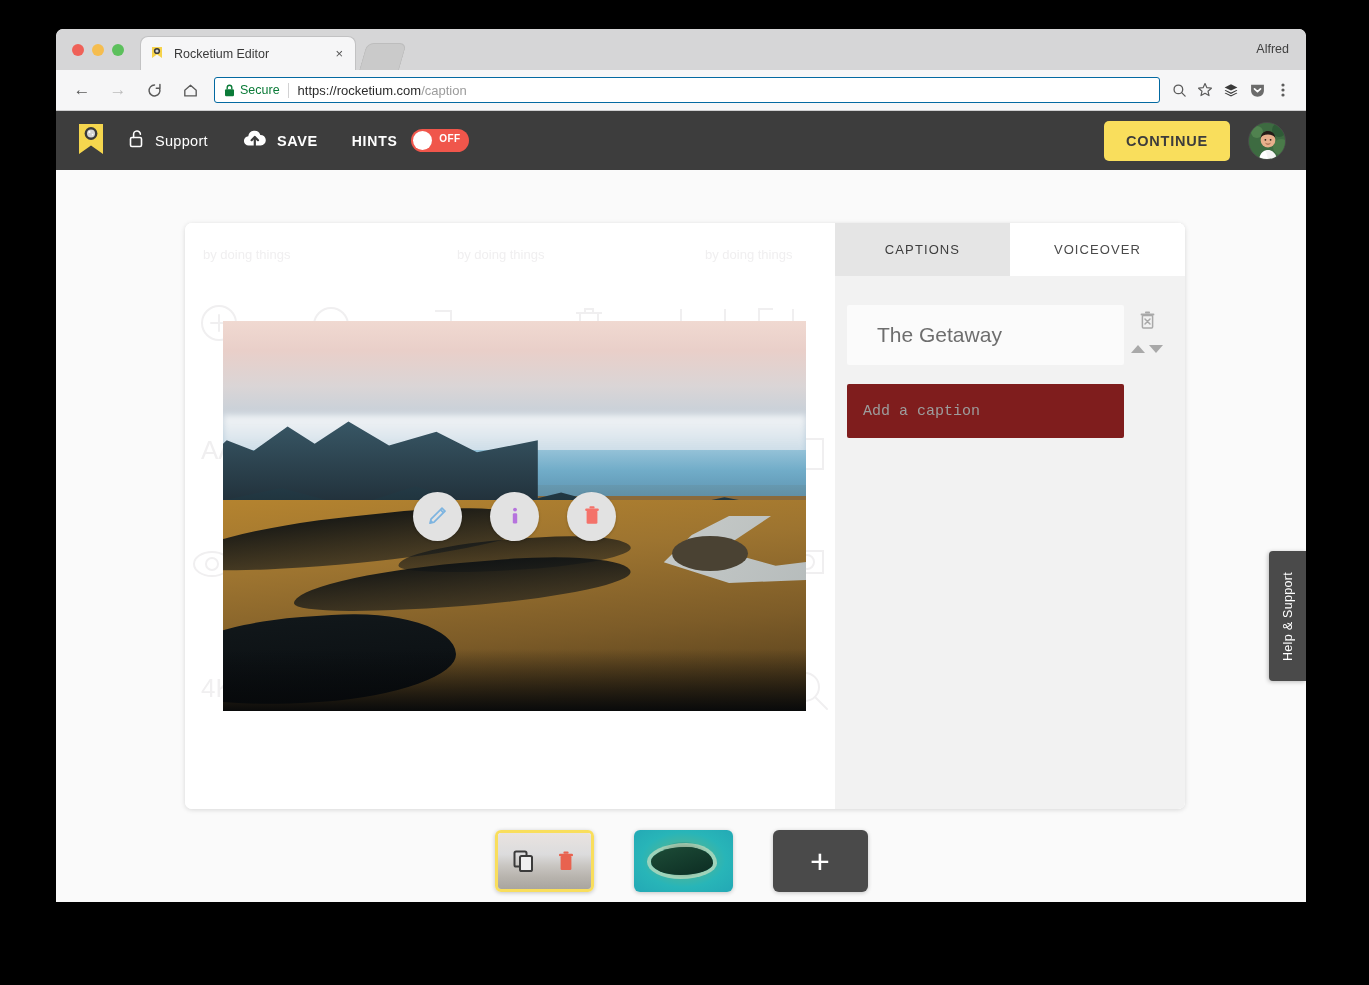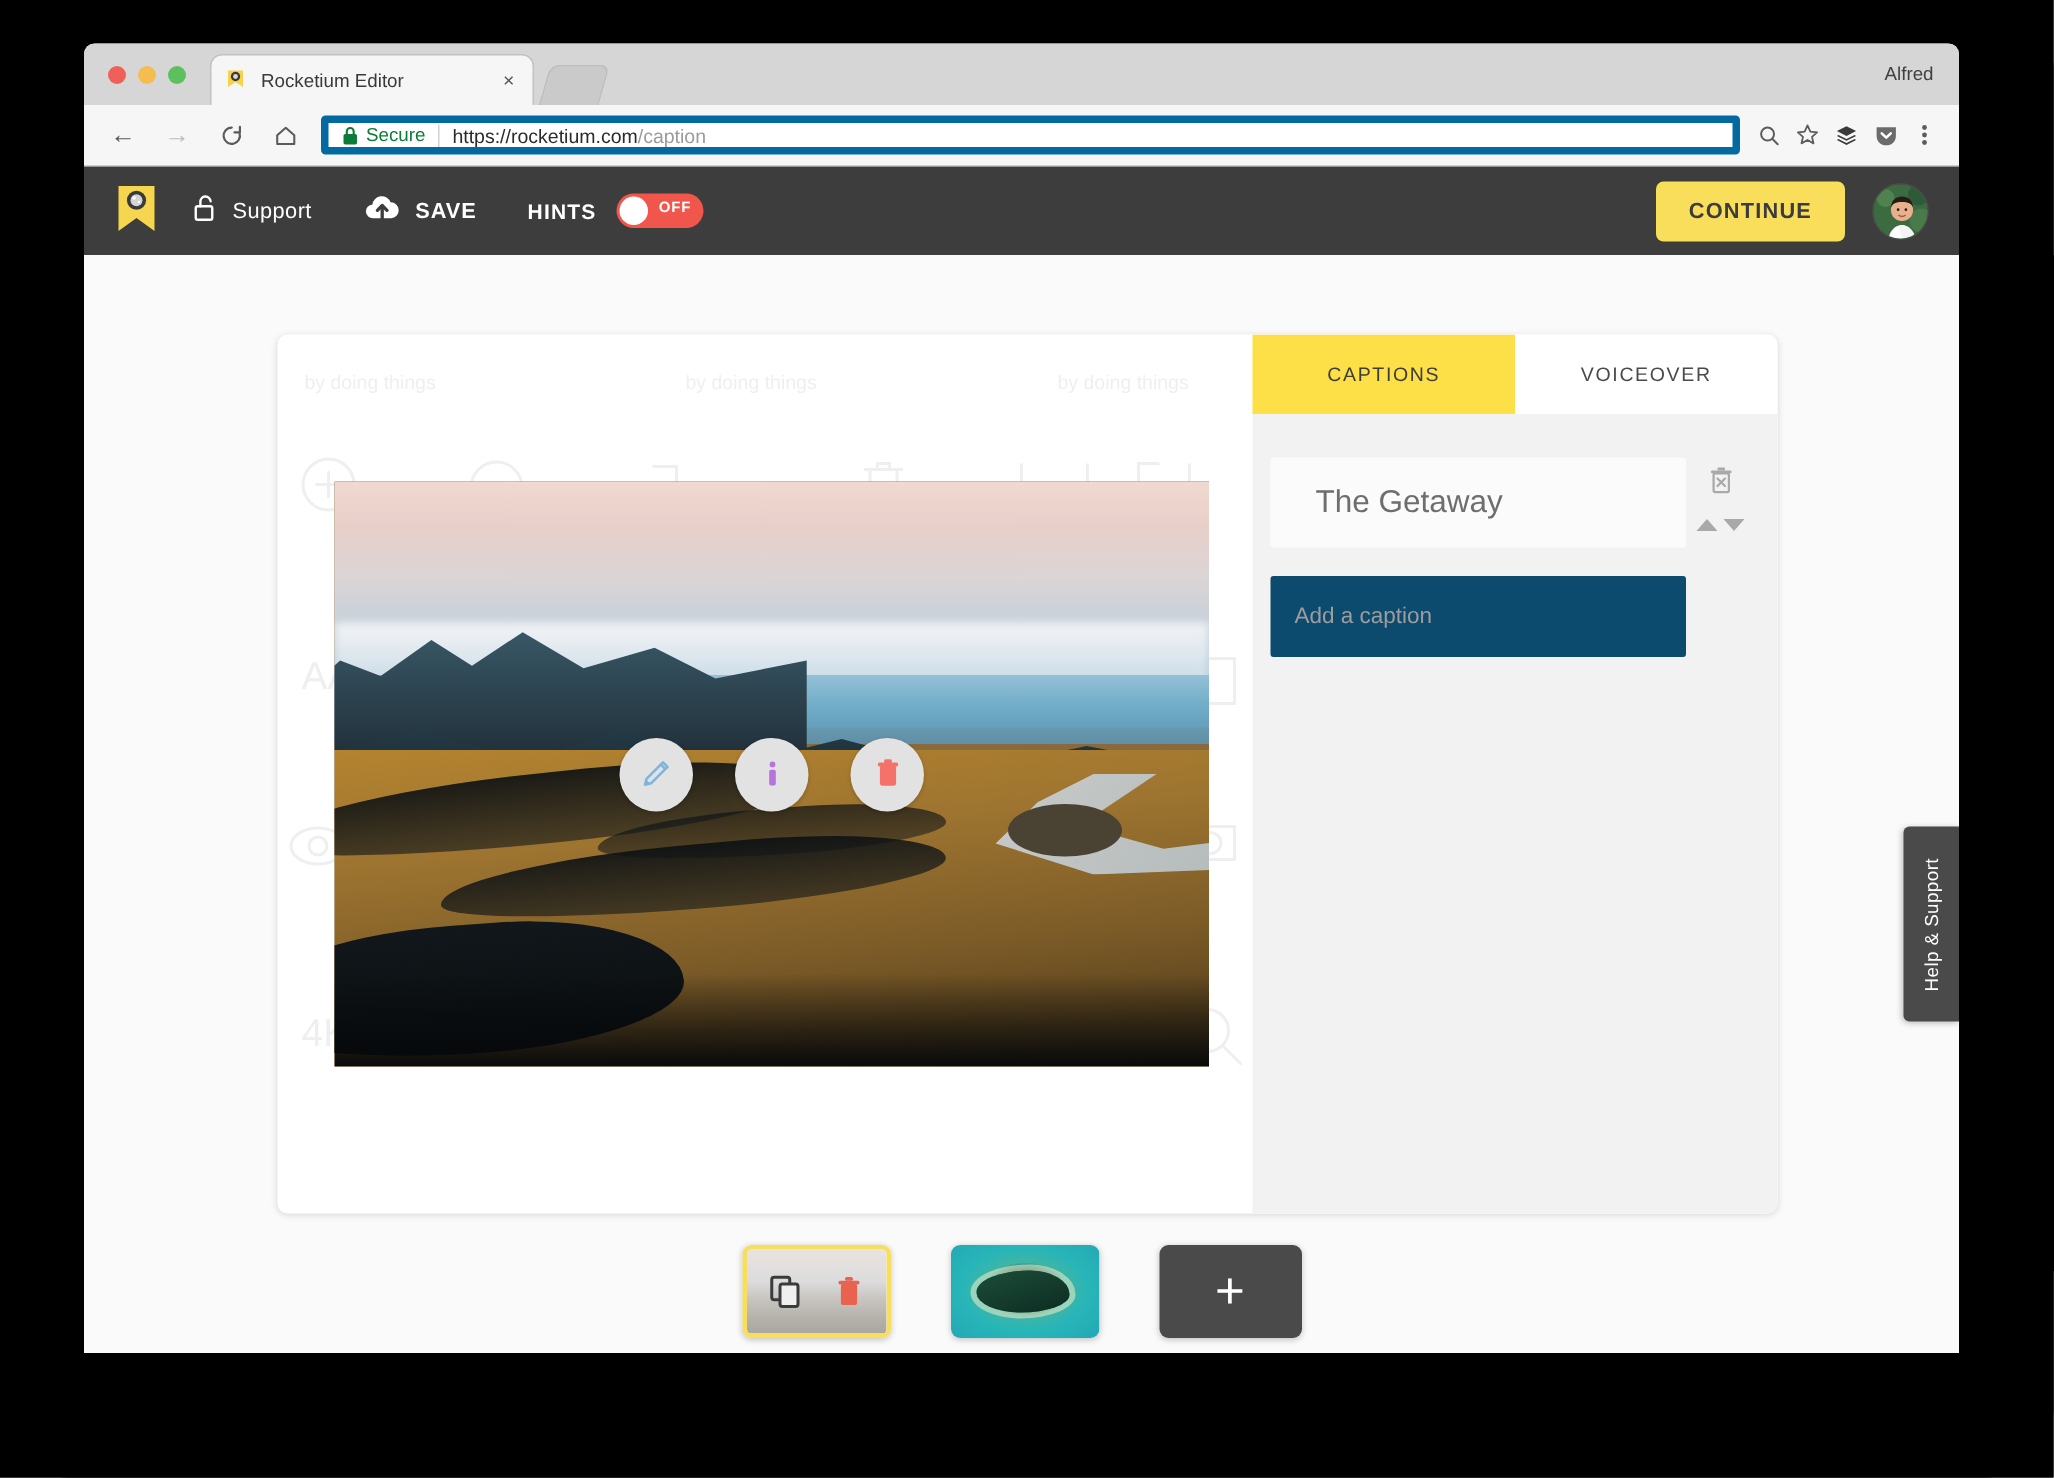--- a/index.html
+++ b/index.html
@@ -95,21 +95,21 @@
     cursor: pointer; flex: none;
   }
   .navbtn.dim { color: #bcbcbc; }
   .navbtn:first-child { margin-left: 12px; }
 
   #urlbox {
     flex: 1;
     height: 26px;
     margin: 0 6px 0 10px;
     background: #ffffff;
-    border: 5px solid #0369a1;
+    border: 1px solid #0369a1;
     border-radius: 3px;
     display: flex; align-items: center;
     padding: 0 9px;
     position: relative;
   }
   #lock-icon { margin-right: 5px; display: flex; }
   #secure-label {
     font-size: 12.5px; color: #0b7b38; font-weight: 400;
     margin-right: 8px;
   }
@@ -315,21 +315,21 @@
     background: #ffffff;
   }
   .panel-tab {
     flex: 1;
     display: flex; align-items: center; justify-content: center;
     font-size: 13px; letter-spacing: 1.1px;
     color: #4a4a4a;
     cursor: pointer;
     background: #ffffff;
   }
-  .panel-tab.active { background: #fde047; color: #3d3d3d; }
+  .panel-tab.active { background: #e5e5e5; color: #3d3d3d; }
   #panel-content {
     position: absolute; left: 0; top: 53px;
     width: 350px; height: 533px;
     background: #f2f2f2;
     padding: 29px 14px 0 12px;
   }
   #caption-row {
     position: relative;
     display: flex; align-items: flex-start;
   }
@@ -351,24 +351,25 @@
   }
   #caption-trash { cursor: pointer; margin-bottom: 10px; }
   #caption-arrows { display: flex; gap: 4px; }
   .tri { cursor: pointer; width: 0; height: 0; }
   .tri.up { border-left:7px solid transparent; border-right:7px solid transparent; border-bottom:8px solid #a9a9a9; }
   .tri.down { border-left:7px solid transparent; border-right:7px solid transparent; border-top:8px solid #a9a9a9; }
 
   #add-caption-box {
     margin-top: 19px;
     width: 277px;
-    background: #0c4a6e;
+    background: #7f1d1d;
     padding: 18px 16px;
     border-radius: 2px;
     cursor: text;
+    font-family: Liberation Mono, monospace;
   }
   #add-caption-text { font-size: 15px; color: #9d9d9d; }
 
   
   #timeline {
     position: absolute; left: 0; top: 660px;
     width: 1250px;
     display: flex; align-items: center; justify-content: center;
     gap: 40px;
   }

